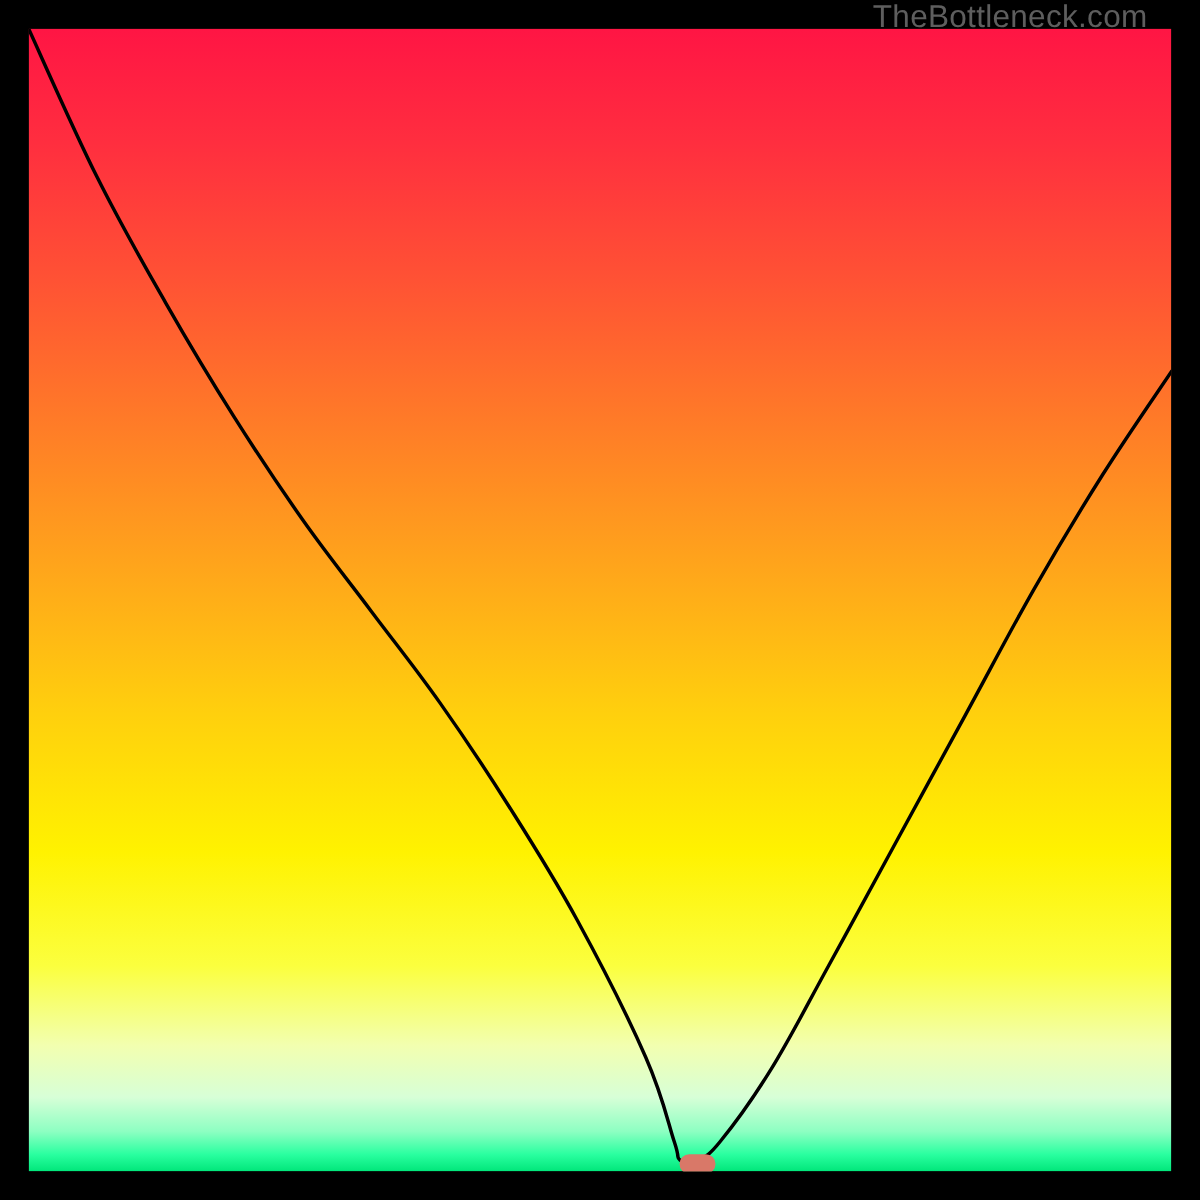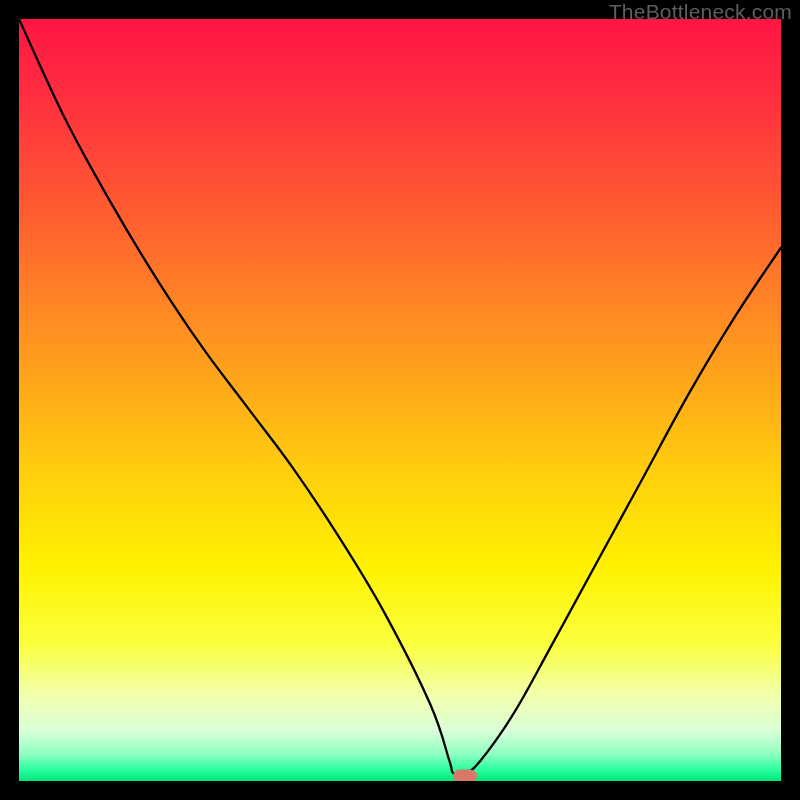--- a/index.html
+++ b/index.html
@@ -37,21 +37,21 @@
     position: absolute;
     width: 24px;
     height: 13px;
     border-radius: 7px;
     background: #d97868;
     transform: translate(-50%, -50%);
   }
   .watermark {
     position: absolute;
     top: 0px;
-    right: 8px;
+    right: 35px;
     color: #5e5e5e;
     font-size: 21px;
     font-weight: 500;
     letter-spacing: 0.2px;
     user-select: none;
   }
 </style>
 </head>
 <body>
 

